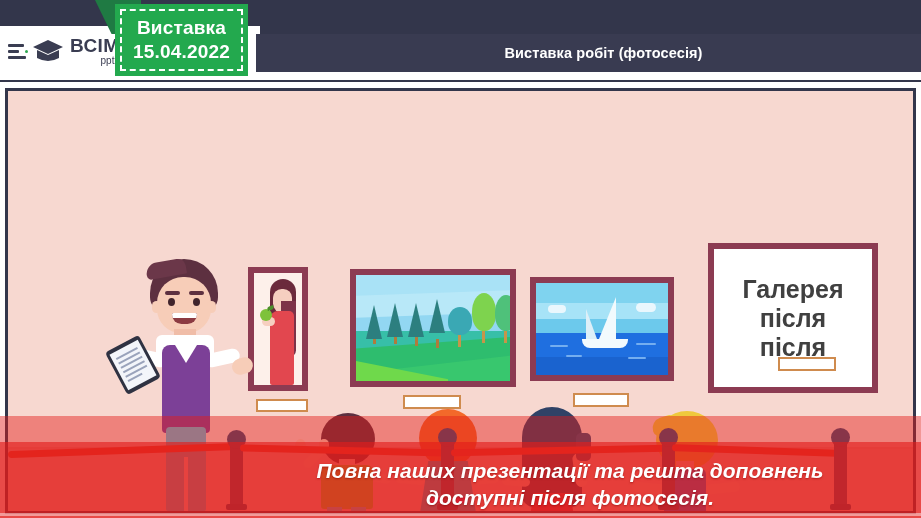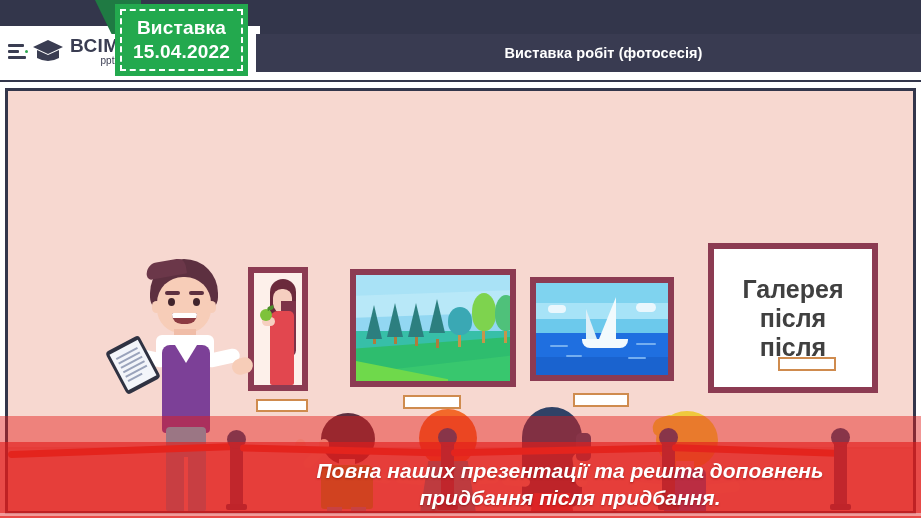--- a/index.html
+++ b/index.html
@@ -510,17 +510,17 @@
       <div class="base"></div>
     </div>
   </div>
 
   <div class="red-band-top"></div>
   <div class="red-band"></div>
   <div class="red-band-edge"></div>
 
   <div class="banner-text">
     <div>Повна наших презентації та решта доповнень</div>
-    <div>придбання після придбання.</div>
+    <div>доступні після фотосесія.</div>
   </div>
 
 
 </div>
 
 </body></html>

